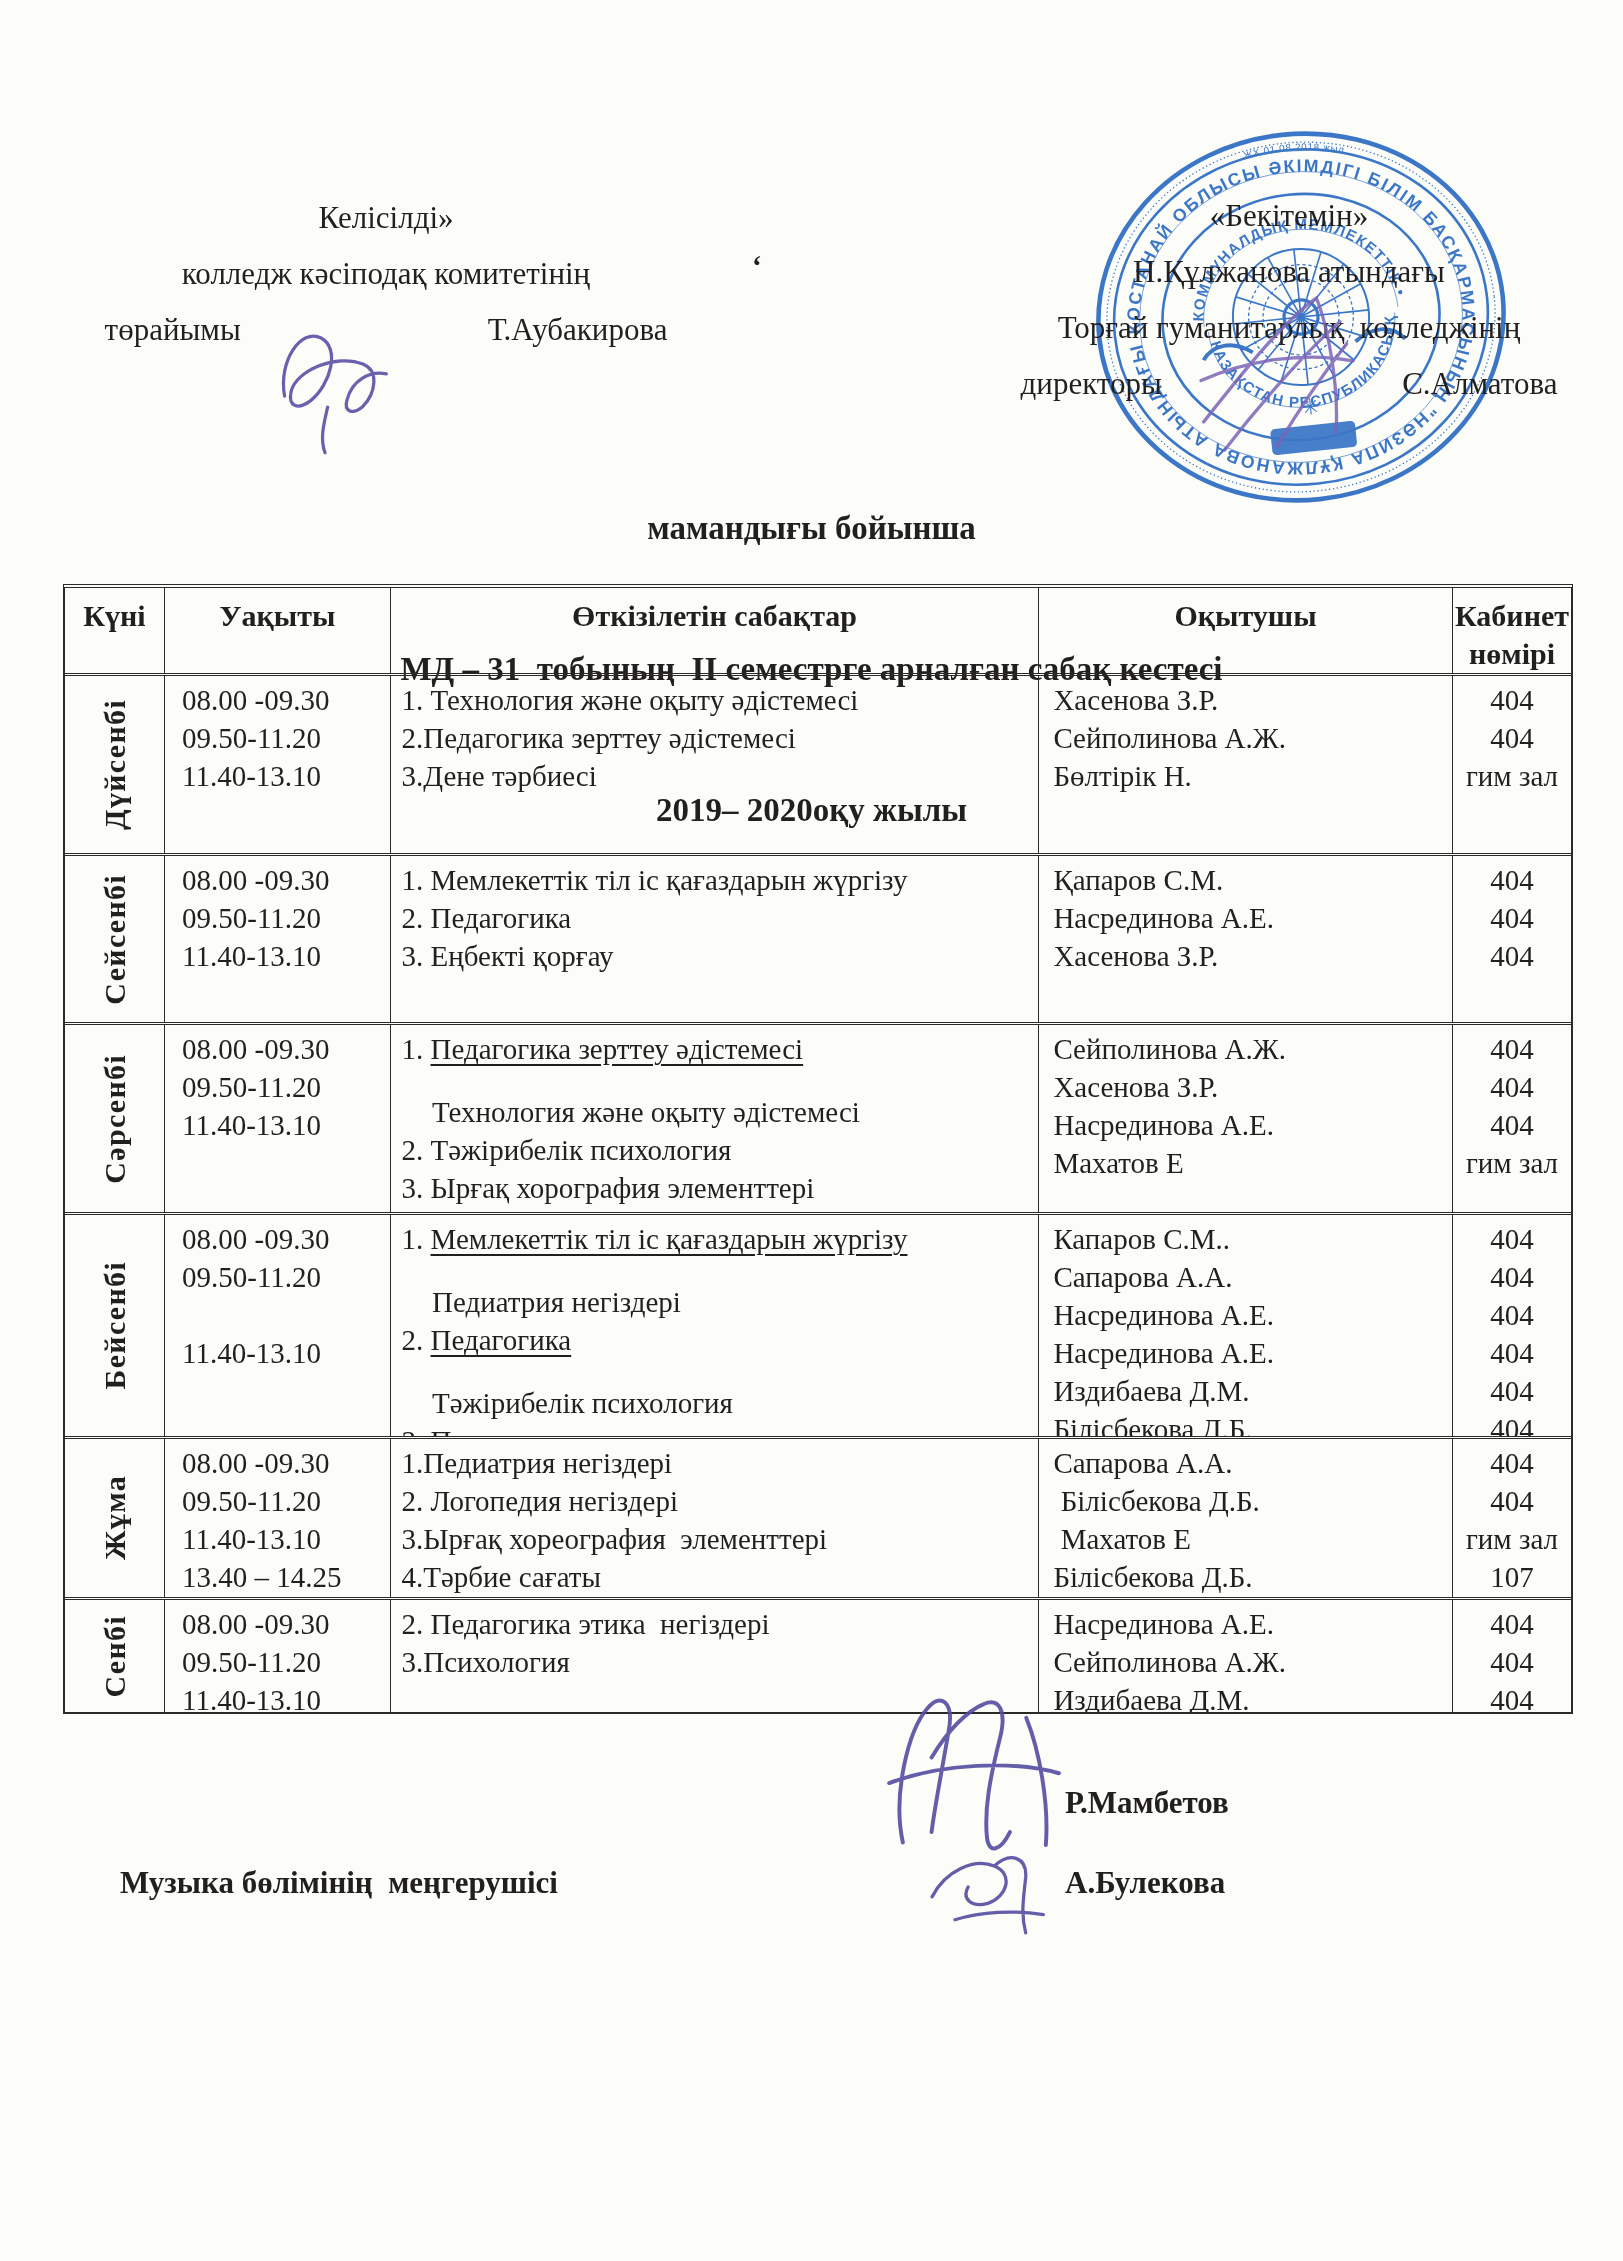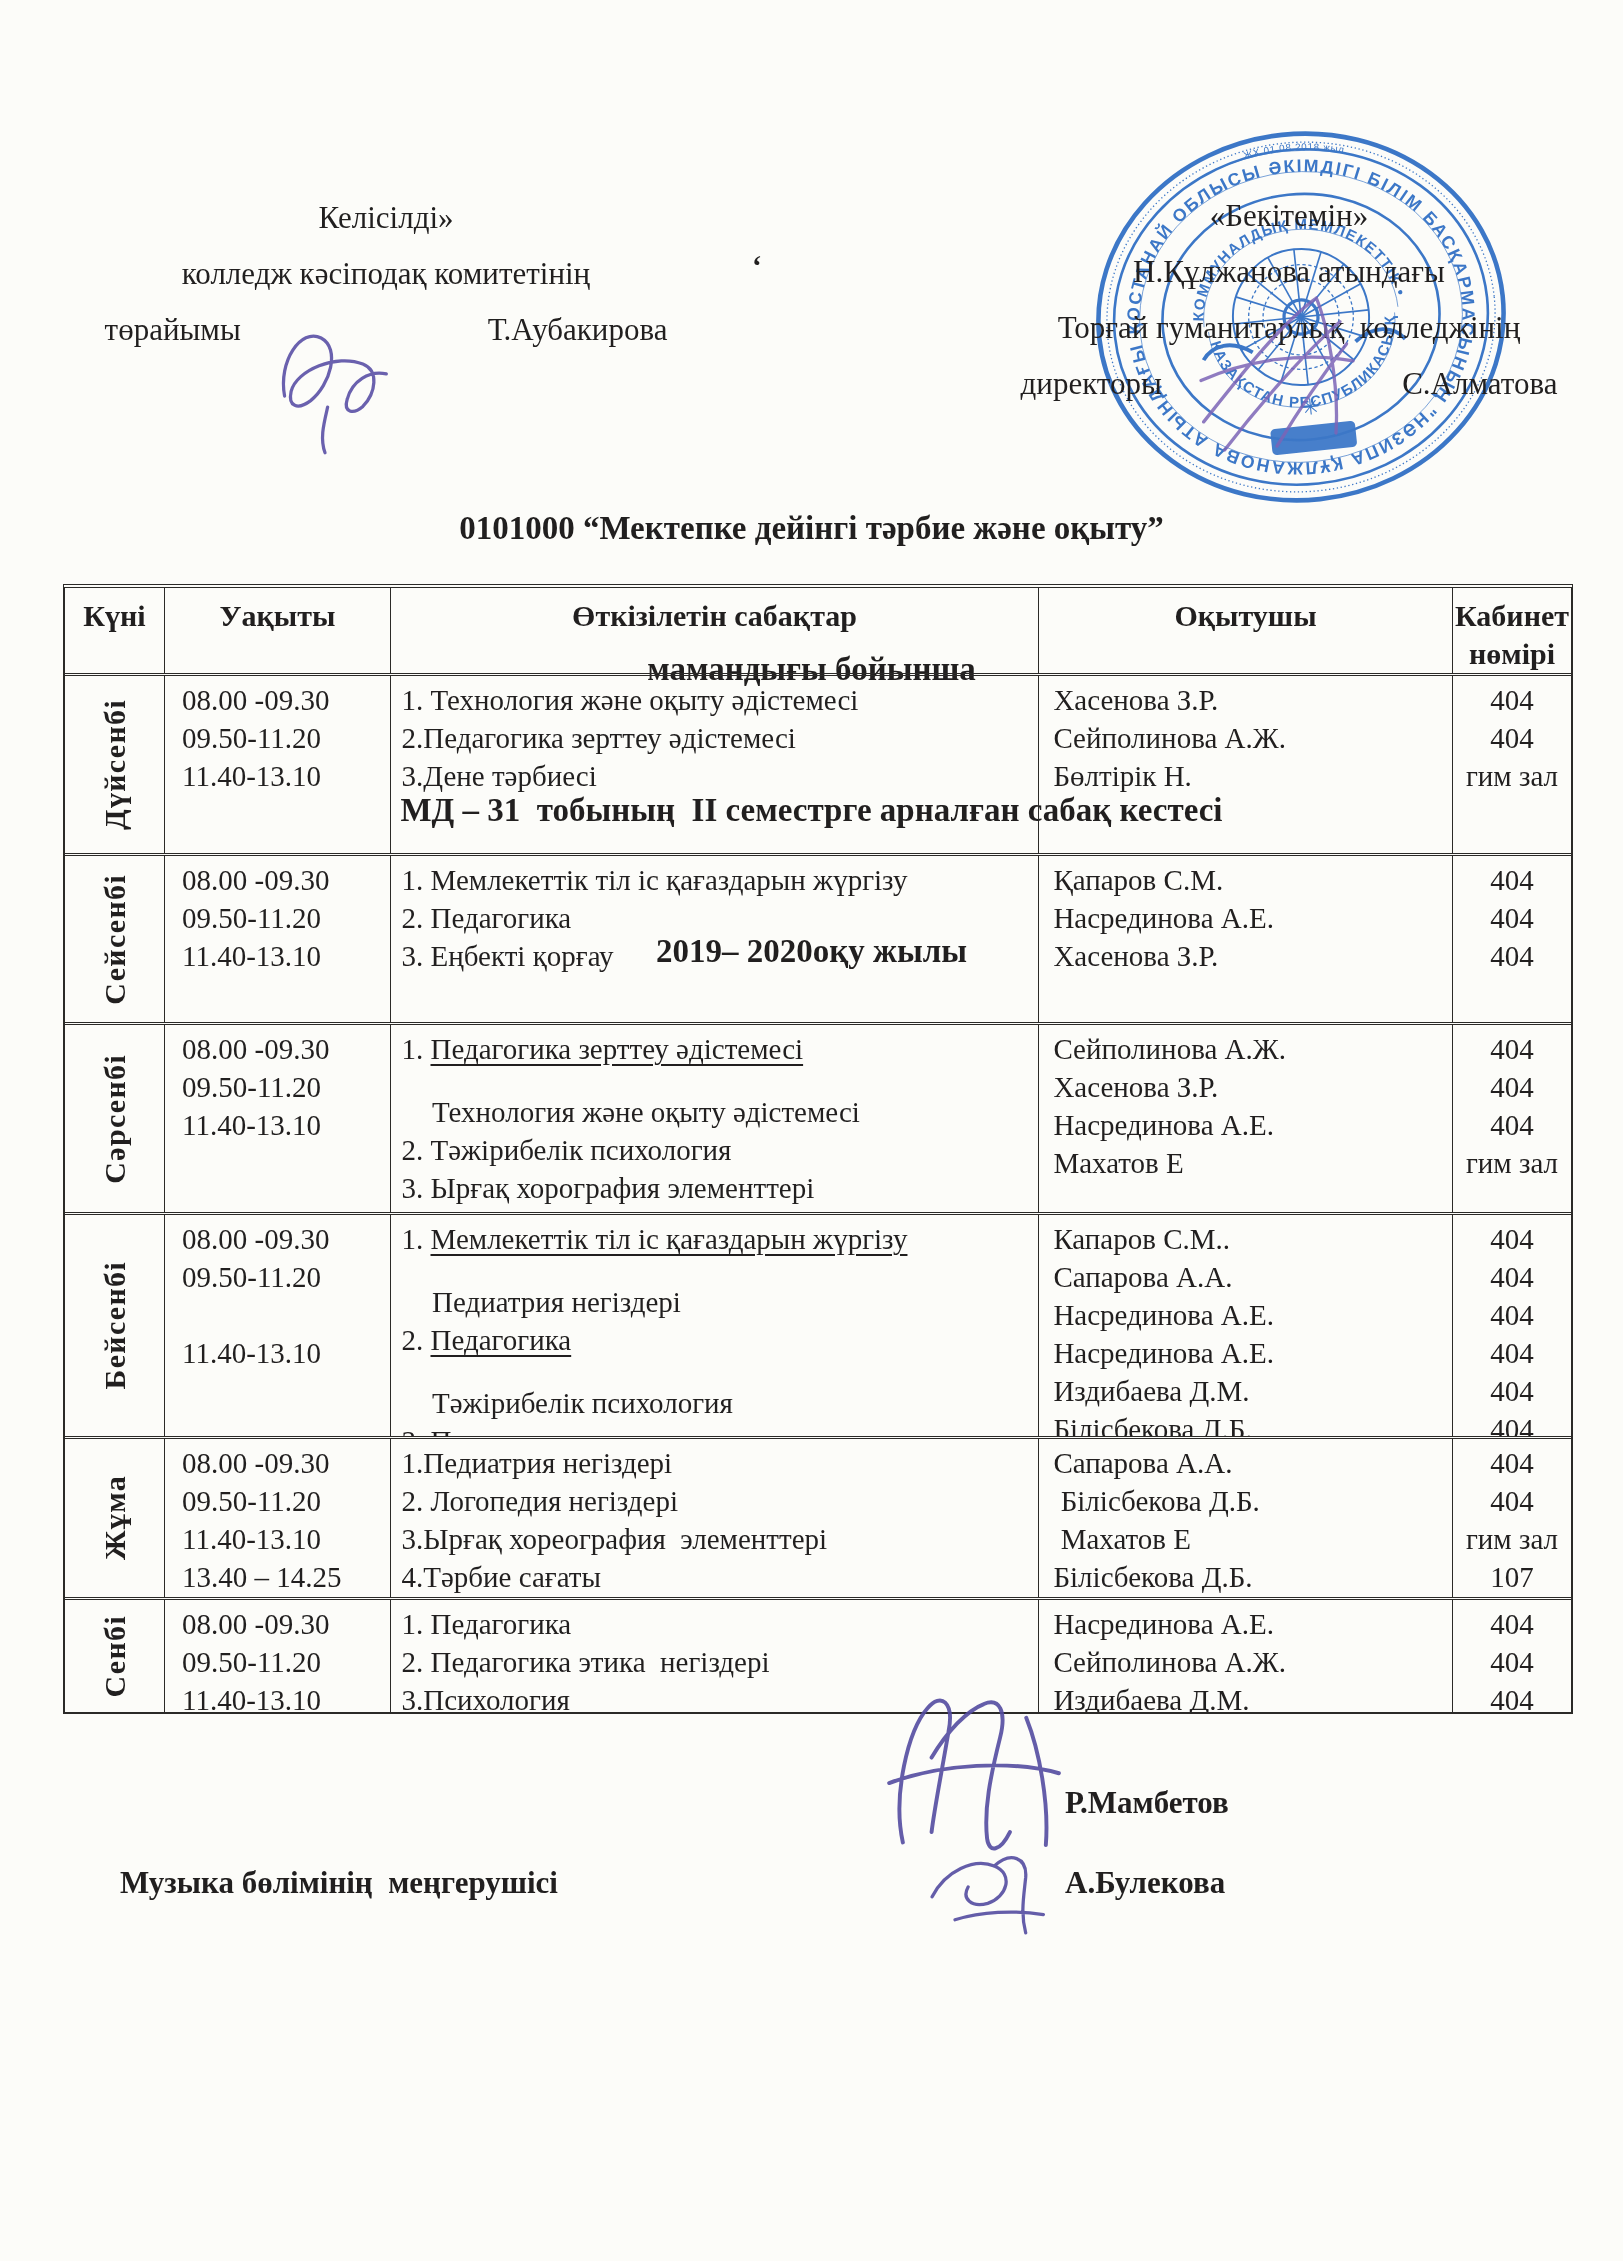--- a/index.html
+++ b/index.html
@@ -123,21 +123,20 @@
 
   <svg class="sig" style="left:862px;top:1691px" width="226" height="173" viewBox="0 0 345 265">
     <path d="M 62,232 C 46,160 70,60 100,26 C 120,2 141,16 132,62 C 120,132 110,182 106,216 M 106,102 C 130,62 160,30 186,20 C 210,10 221,31 211,71 C 196,131 186,181 191,226 C 194,249 211,246 226,216 M 41,141 C 121,111 231,106 301,126 M 251,41 C 271,91 286,171 281,236" fill="none" stroke="#534ba0" stroke-width="6" stroke-linecap="round" opacity="0.9"></path>
   </svg>
 
   <svg class="sig" style="left:915px;top:1834px" width="154" height="108" viewBox="0 0 235 165">
     <path d="M 26,96 C 46,56 91,36 121,49 C 151,61 141,96 111,106 C 86,113 71,99 81,81 M 121,49 C 146,26 171,36 169,66 C 166,96 161,121 169,151 M 61,131 C 101,119 151,116 196,123" fill="none" stroke="#534ba0" stroke-width="5" stroke-linecap="round" opacity="0.9"></path>
   </svg>
 
   <div class="title-block">
-    <div>0101000 “Мектепке дейінгі тәрбие және оқыту”</div>
     <div>мамандығы бойынша</div>
     <div>МД – 31  тобының  II семестрге арналған сабақ кестесі</div>
     <div>2019– 2020оқу жылы</div>
   </div>
 
   <div class="tbl" id="schedule-table">
       <div class="trow hr">
         <div class="c hc">Күні</div>
         <div class="c hc">Уақыты</div>
         <div class="c hc">Өткізілетін сабақтар</div>
@@ -291,21 +290,20 @@
       <div class="trow r5">
         <div class="c day">
           <span>Сенбі</span>
         </div>
         <div class="c times">
           <div class="tline">08.00 -09.30</div>
           <div class="tline">09.50-11.20</div>
           <div class="tline">11.40-13.10</div>
         </div>
         <div class="c lessons">
-          <div class="lline"><span>1. Педагогика</span></div>
           <div class="lline"><span>2. Педагогика этика  негіздері</span></div>
           <div class="lline"><span>3.Психология</span></div>
         </div>
         <div class="c teachers">
           <div class="tline">Насрединова А.Е.</div>
           <div class="tline">Сейполинова А.Ж.</div>
           <div class="tline">Издибаева Д.М.</div>
         </div>
         <div class="c rooms">
           <div class="tline">404</div>

